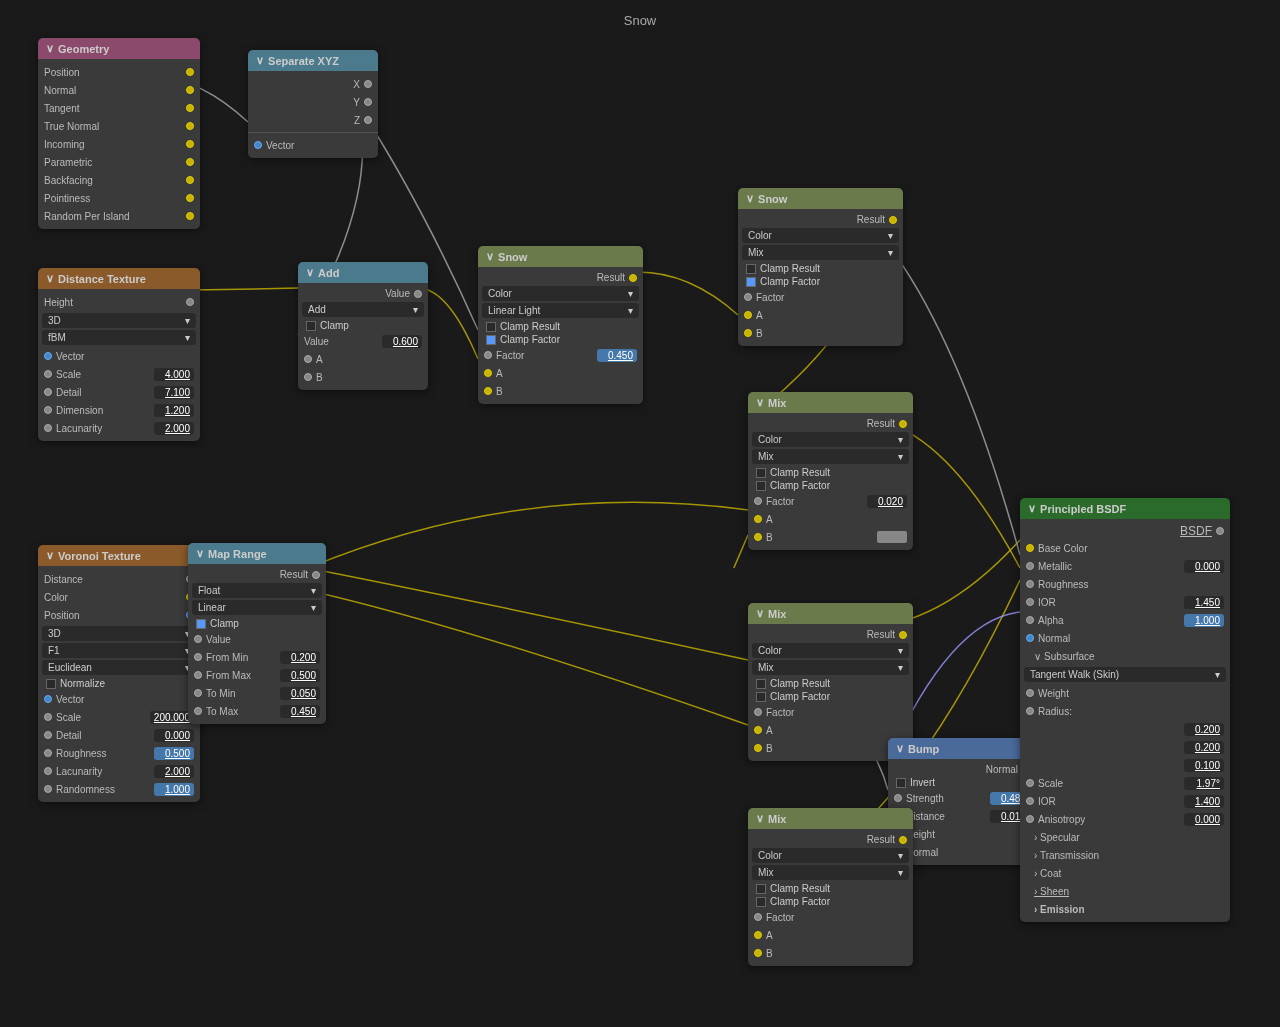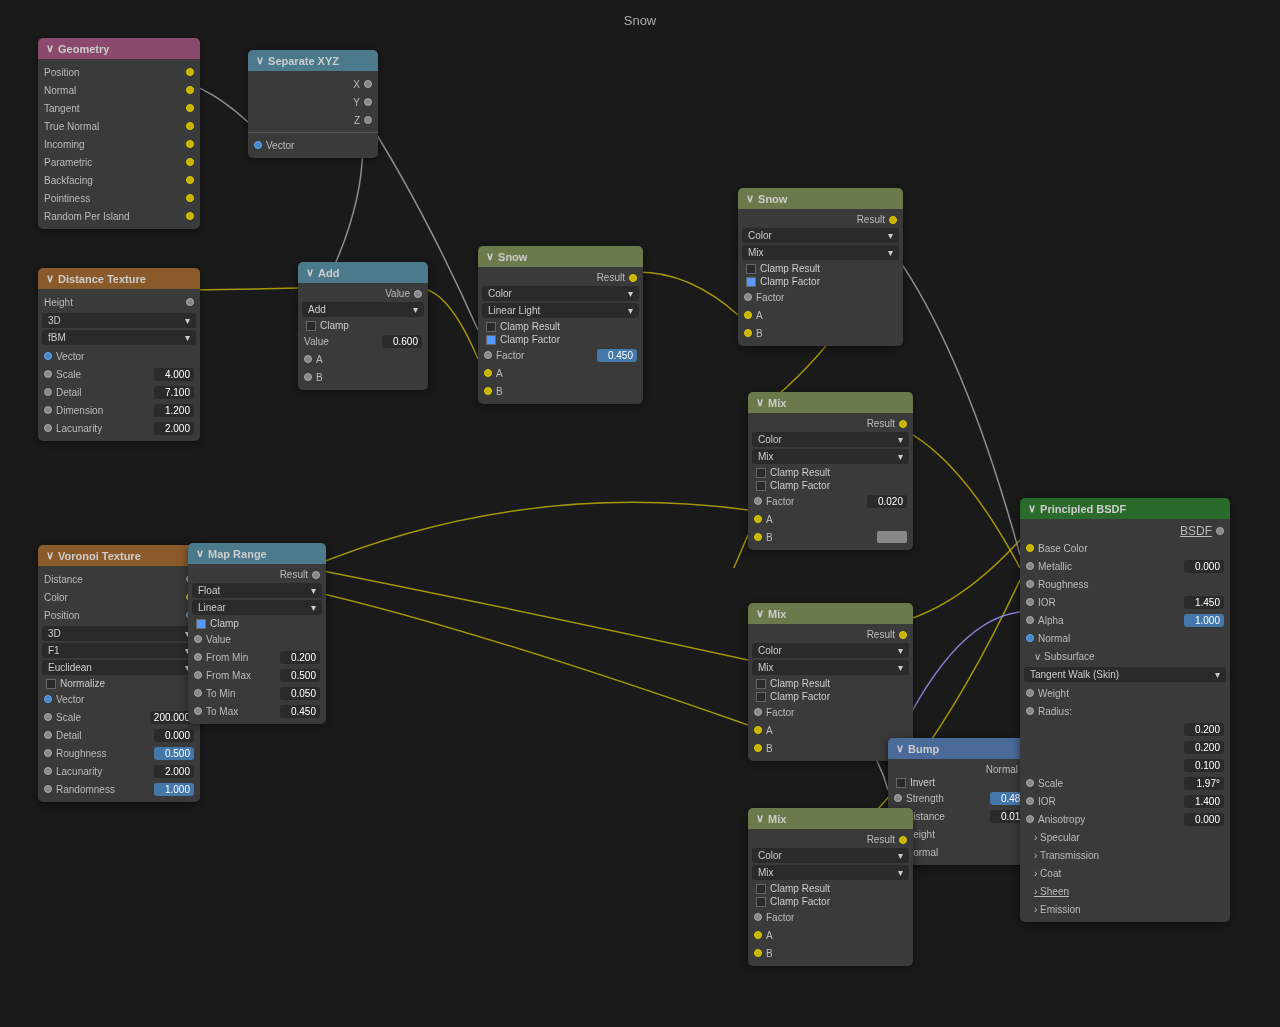--- a/index.html
+++ b/index.html
@@ -62,21 +62,21 @@
       margin-right: 4px;
     }
     .socket-right {
       margin-left: auto;
     }
     .socket-yellow { background: #c8b400; border: 1px solid #e0cc00; }
     .socket-gray { background: #888; border: 1px solid #aaa; }
     .socket-blue { background: #4488cc; border: 1px solid #66aaee; }
     
     .row-label { flex: 1; color: #bbb; font-size: 10px; }
-    .row-value { color: #fff; font-size: 10px; margin-left: 8px; }
+    .row-value { color: #fff; font-size: 10px; margin-left: 8px; text-decoration: underline; }
     
     .dropdown-row {
       background: #2a2a2a;
       margin: 2px 4px;
       padding: 2px 6px;
       border-radius: 3px;
       font-size: 10px;
       color: #ccc;
       display: flex;
       justify-content: space-between;
@@ -780,16 +780,16 @@
     <div class="node-row">
       <span class="row-label" style="padding-left:8px;">› Transmission</span>
     </div>
     <div class="node-row">
       <span class="row-label" style="padding-left:8px;">› Coat</span>
     </div>
     <div class="node-row">
       <span class="row-label" style="padding-left:8px;text-decoration:underline;">› Sheen</span>
     </div>
     <div class="node-row">
-      <span class="row-label" style="padding-left:8px;">› Emission</span>
+      <span class="row-label" style="padding-left:8px;font-weight:bold;">› Emission</span>
     </div>
   </div>
 </div>
 
 </body></html>

